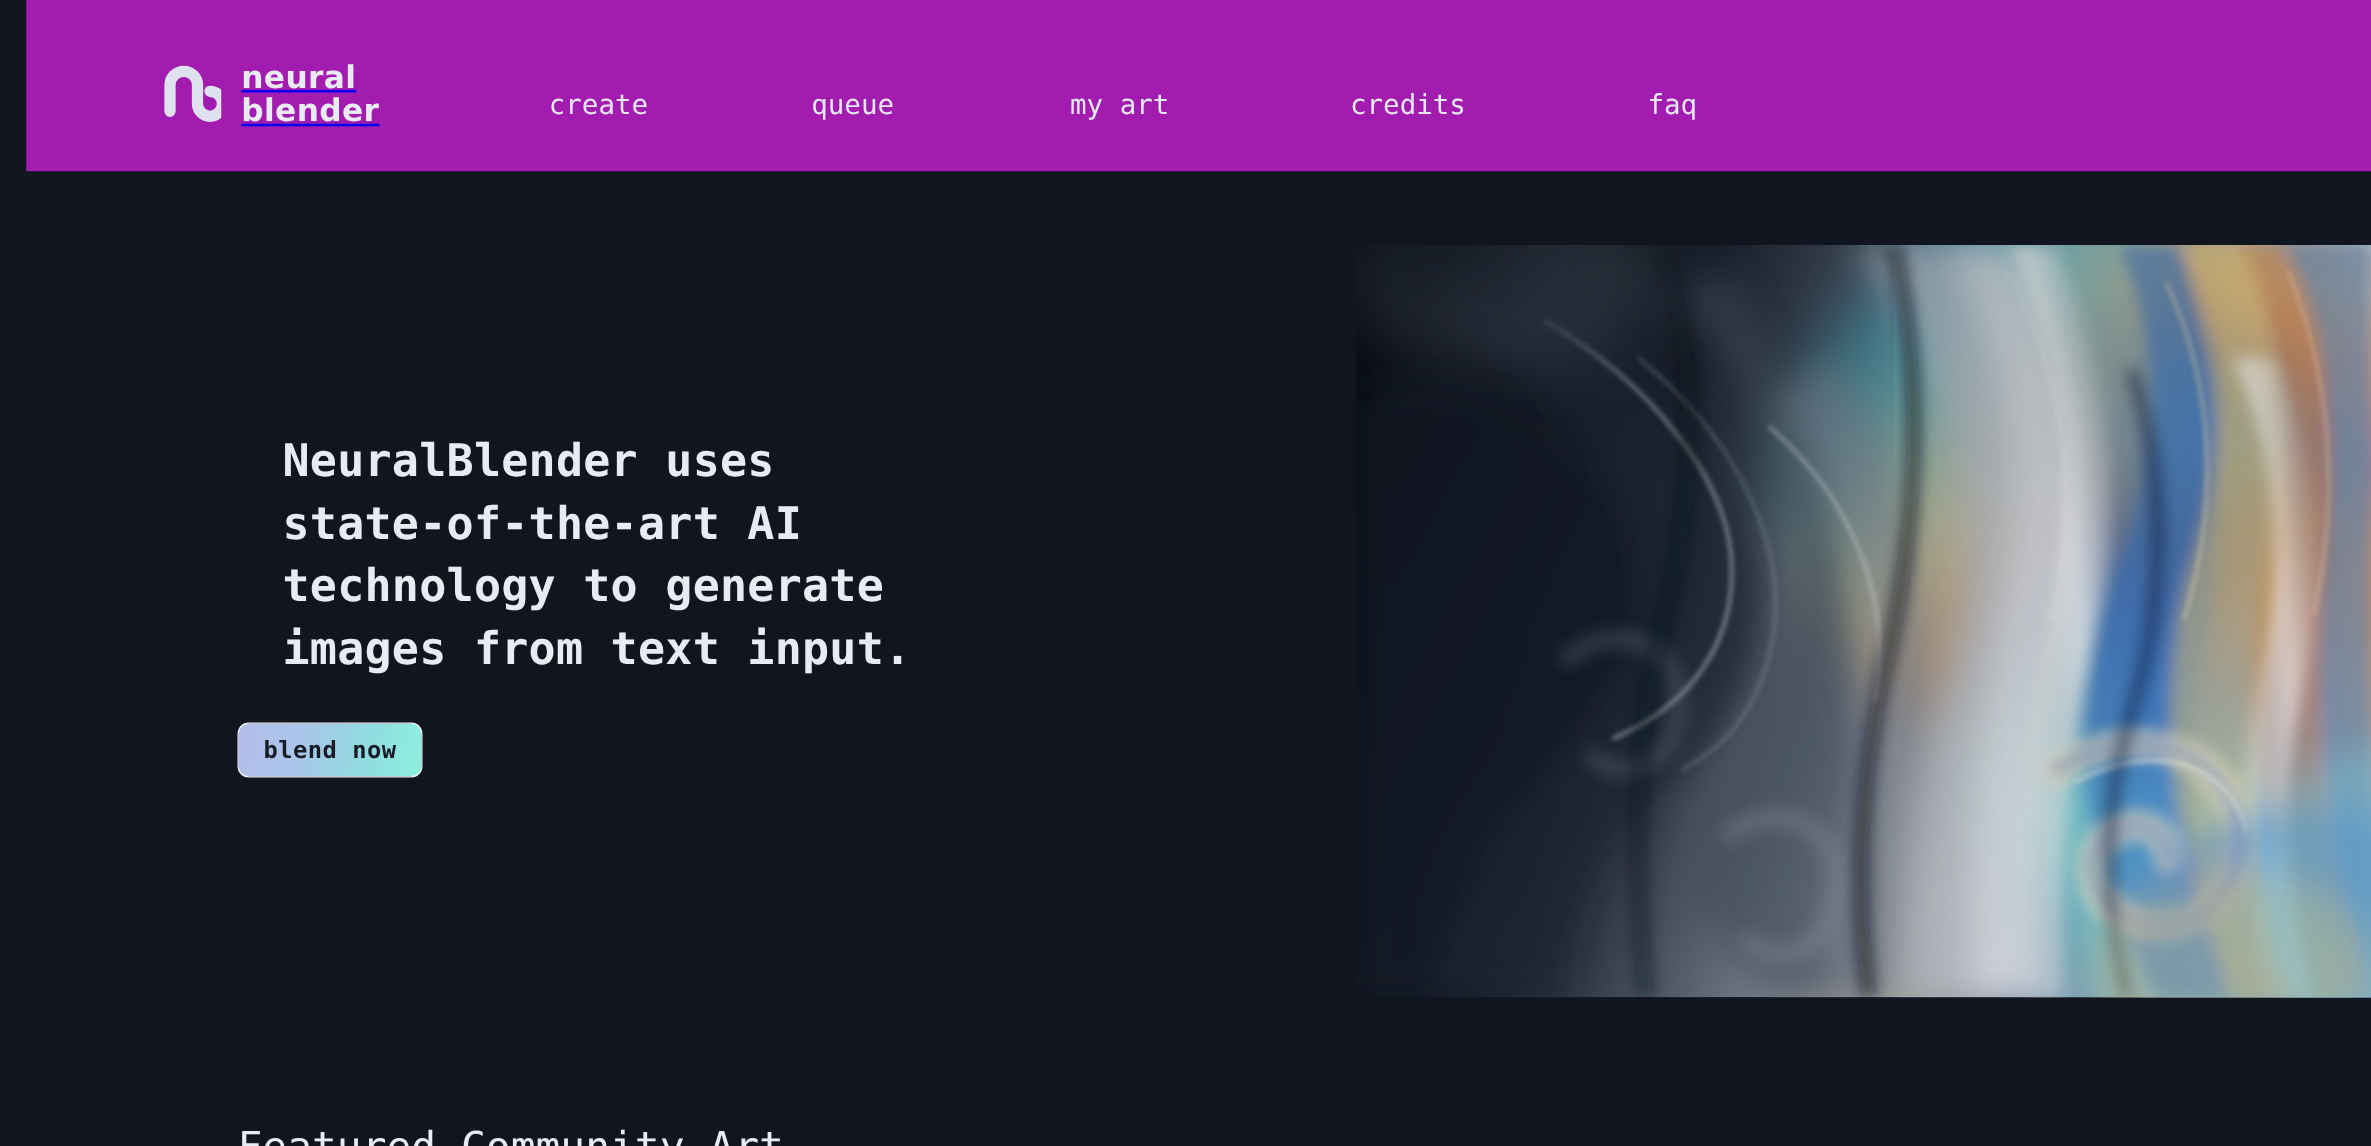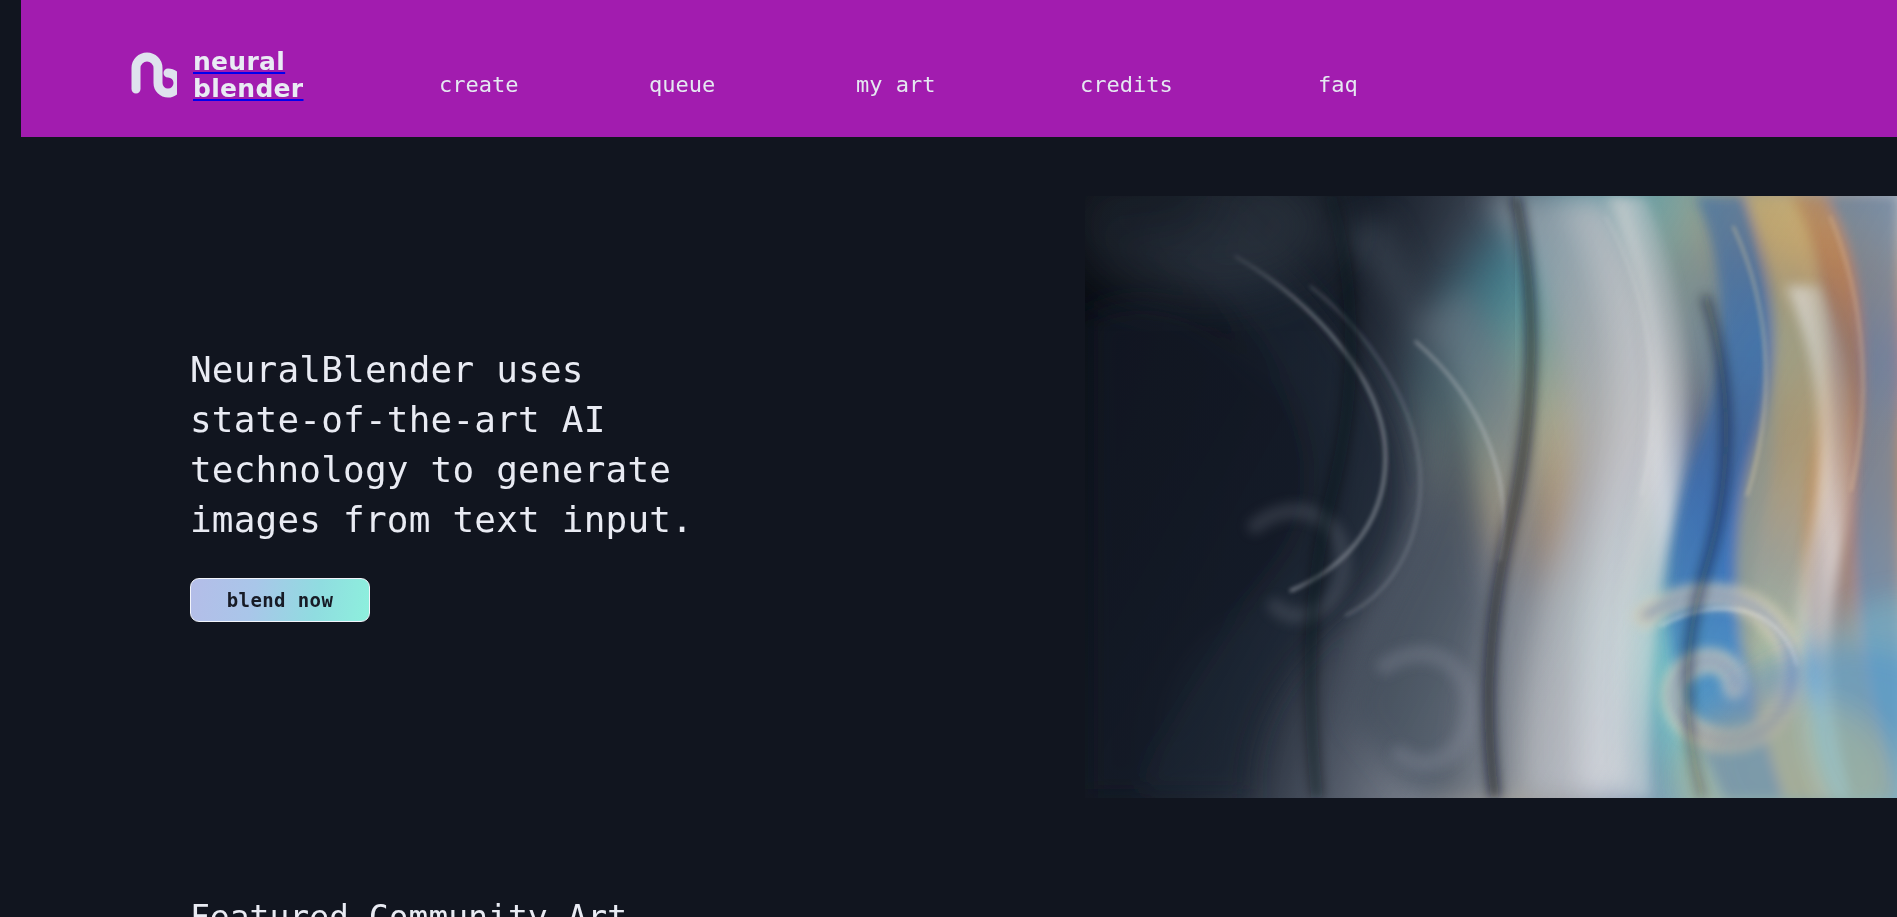--- a/index.html
+++ b/index.html
@@ -115,29 +115,30 @@
     left: 190px;
     top: 208px;
     width: 620px;
     z-index: 5;
   }
 
   .hero-title {
     font-family: "DejaVu Sans Mono", "Liberation Mono", monospace;
     font-size: 36px;
     line-height: 50px;
-    font-weight: 400;
+    font-weight: 700;
     color: #e9ebf3;
     letter-spacing: 0.2px;
     white-space: pre-line;
+    margin-left: 36px;
   }
 
   .blend-btn {
     margin-top: 33px;
-    width: 180px;
+    width: 148px;
     height: 44px;
     border-radius: 9px;
     border: 1.5px solid #f2f4fa;
     background: linear-gradient(100deg, #b4bde8 0%, #a9c6e9 35%, #90dce0 70%, #8df0dd 100%);
     color: #171b26;
     font-family: "DejaVu Sans Mono", "Liberation Mono", monospace;
     font-size: 19px;
     font-weight: 700;
     letter-spacing: 0.4px;
     cursor: pointer;

